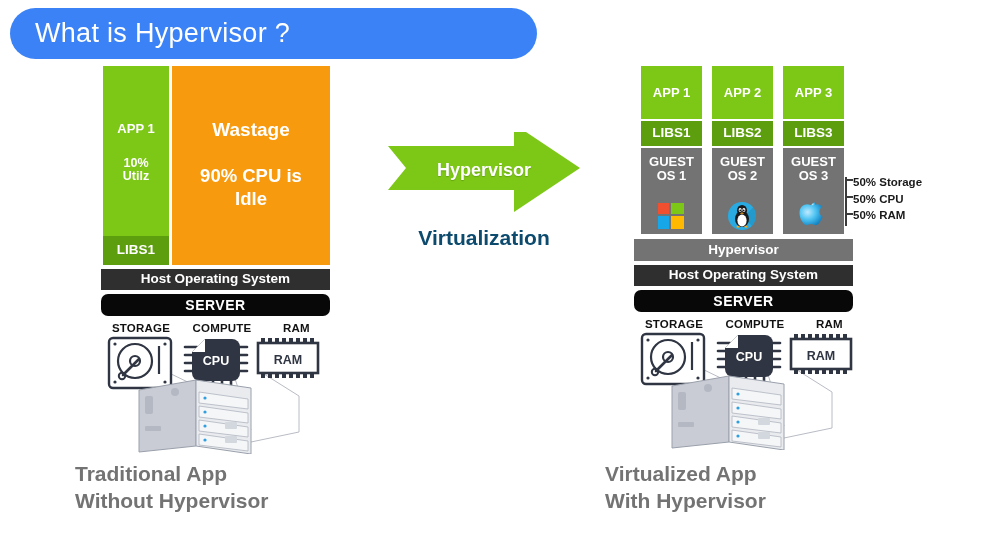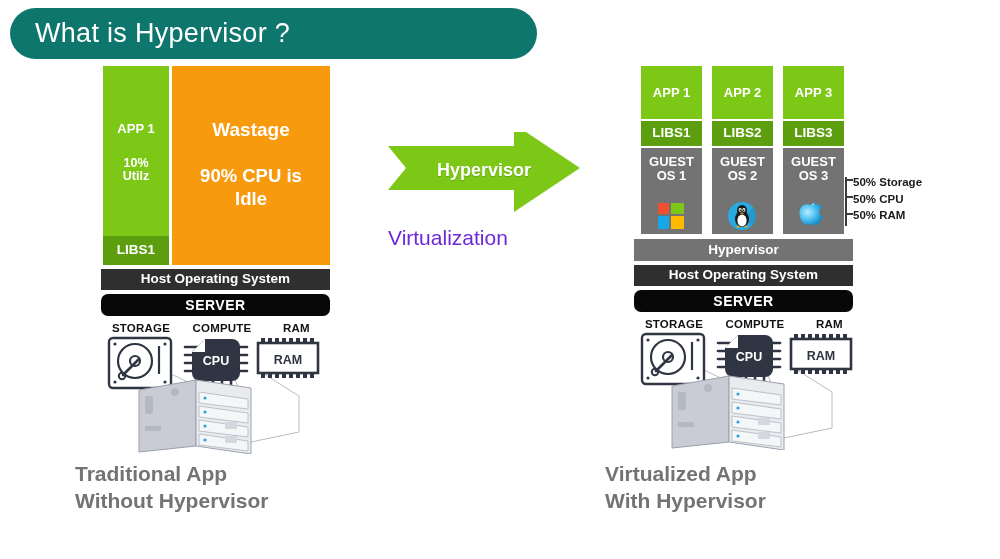--- a/index.html
+++ b/index.html
@@ -8,21 +8,21 @@
     background: #ffffff;
     font-family: "Liberation Sans", sans-serif;
     overflow: hidden;
   }
   #stage { position: relative; width: 1000px; height: 559px; }
 
   
   .title-banner {
     position: absolute; left: 10px; top: 8px;
     width: 527px; height: 51px;
-    background: #0f766e;
+    background: #3b82f6;
     border-radius: 26px;
     display: flex; align-items: center;
   }
   .title-text {
     color: #ffffff; font-size: 27px; font-weight: 400;
     letter-spacing: .3px; padding-left: 25px;
     white-space: nowrap;
   }
 
   
@@ -83,22 +83,22 @@
                border-top:2px solid #3a3a3a; }
   .res-list { position:absolute; left:853px; top:174px; }
   .res-item { font-size:11.5px; font-weight:bold; color:#1a1a1a; line-height:16.5px;
               white-space:nowrap; }
 
   
   .arrow-wrap { position:absolute; left:388px; top:132px; width:192px; height:96px; }
   .arrow-label { position:absolute; left:388px; top:160px; width:192px;
                  text-align:center; color:#ffffff; font-size:18px; font-weight:bold;
                  text-shadow:0 1px 1px rgba(0,0,0,.18); }
-  .virt-label { position:absolute; left:388px; top:226px; width:192px; 
-                color:#6d28d9; font-size:21px; font-weight:normal; }
+  .virt-label { position:absolute; left:388px; top:226px; width:192px; text-align:center;
+                color:#0c4a6e; font-size:21px; font-weight:bold; }
 
   
   .hw-labels { position:absolute; display:flex; }
   .hw-label { font-size:11.5px; font-weight:bold; color:#111; text-align:center;
               letter-spacing:.2px; }
   .hw-art { position:absolute;text-decoration:underline; }
 
   
   .caption { position:absolute; text-align:left; font-size:21px; font-weight:bold;
              color:#737373; line-height:1.28; white-space:nowrap; }

